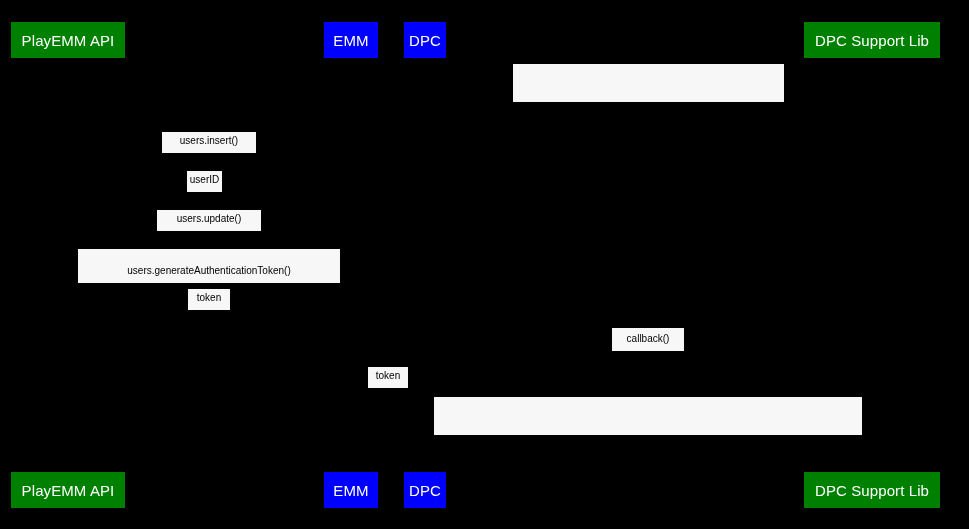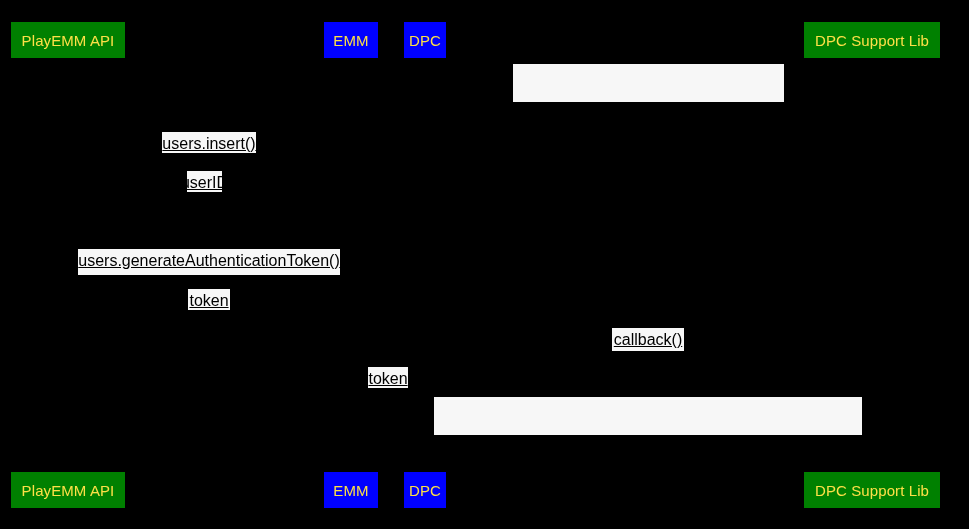--- a/index.html
+++ b/index.html
@@ -22,50 +22,49 @@
     top: 0;
     width: 969px;
     height: 529px;
     background: #000000;
   }
   .participant {
     position: absolute;
     display: flex;
     align-items: center;
     justify-content: center;
-    color: #fde047;
+    color: #ffffff;
     font-size: 15px;
     line-height: 1;
     box-sizing: border-box;
     white-space: nowrap;
     letter-spacing: 0.1px;
   }
   .participant.green { background: #008000; }
   .participant.blue  { background: #0000ff; }
 
   .lifeline {
     position: absolute;
     width: 1px;
     background: #000000;
   }
 
   .msg {
     position: absolute;
     box-sizing: border-box;
     background: #f7f7f7;
     color: #000000;
-    font-size: 16px;
+    font-size: 10px;
     line-height: 19px;
     text-align: center;
     white-space: pre;
     padding: 2px 2px 3px 2px;
     display: flex;
-    align-items: flex-start;
+    align-items: flex-end;
     justify-content: center;
-    text-decoration: underline;
   }
   .msg.multiline {
     display: block;
     padding: 4px 3px 4px 3px;
     text-align: center;
   }
   .msg .line { display: block; }
   .msg .line.l1 { text-align: center; }
   .msg .line.l2 { text-align: center; }
 </style>
@@ -98,22 +97,25 @@
   </div>
 
   <div class="msg" style="left:162px; top:132px; width:94px; height:21px;">
     <span>users.insert()</span>
   </div>
 
   <div class="msg" style="left:187px; top:171px; width:35px; height:21px;">
     <span>userID</span>
   </div>
 
+  <div class="msg" style="left:157px; top:210px; width:104px; height:21px;">
+    <span>users.update()</span>
+  </div>
 
-  <div class="msg" style="left:78px; top:249px; width:262px; height:26px;">
+  <div class="msg" style="left:78px; top:249px; width:262px; height:34px;">
     <span>users.generateAuthenticationToken()</span>
   </div>
 
   <div class="msg" style="left:188px; top:289px; width:42px; height:21px;">
     <span>token</span>
   </div>
 
   <div class="msg" style="left:612px; top:328px; width:72px; height:23px;">
     <span>callback()</span>
   </div>

